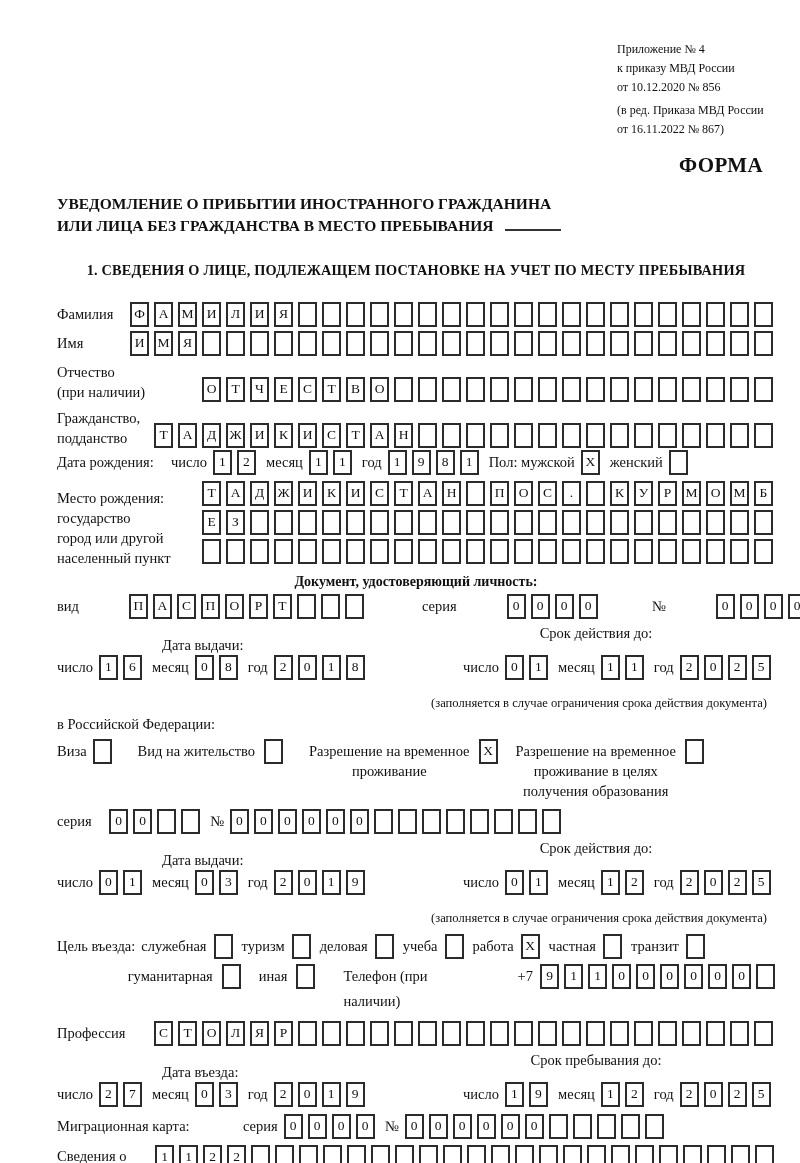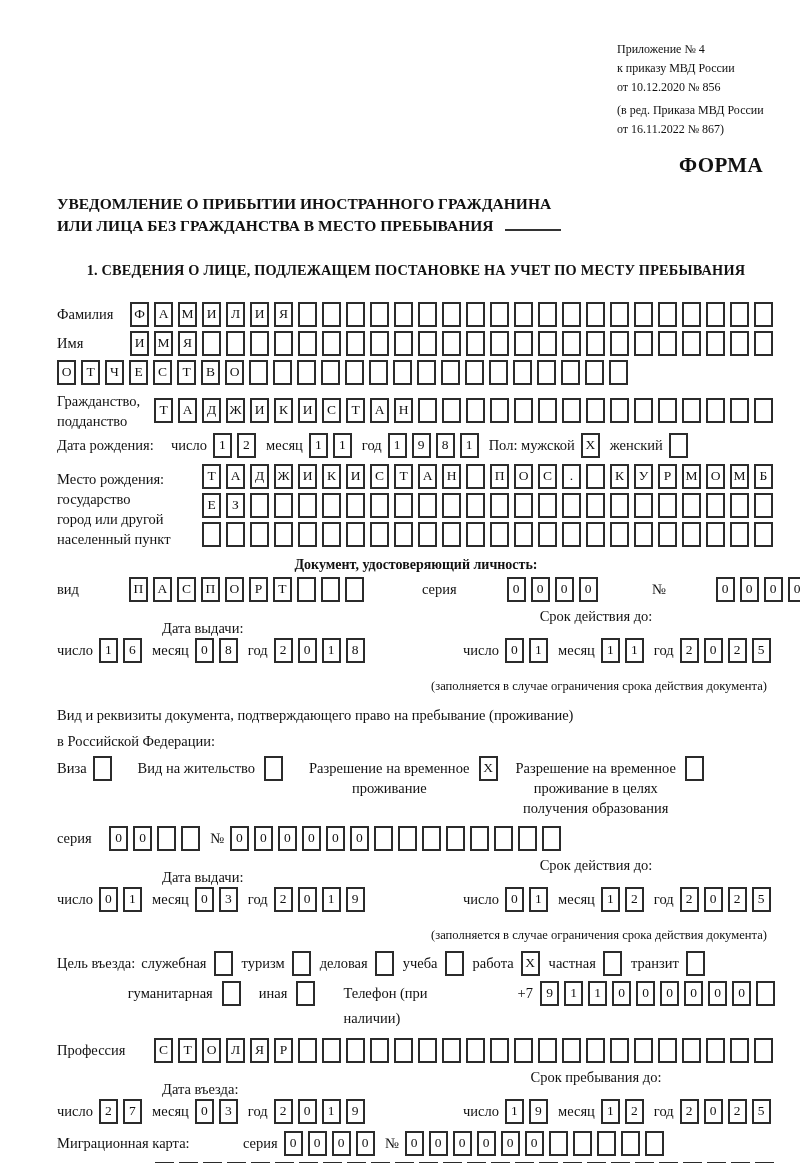--- a/index.html
+++ b/index.html
@@ -12,21 +12,21 @@
   }
   
   .appendix { margin-left:560px; font-size:12px; line-height:19px;font-family:Liberation Serif, serif; }
   .appendix-edit { margin-top:4px; }
   .forma { text-align:right; padding-right:12px; font-weight:bold; font-size:21px; margin-top:14px; letter-spacing:0.4px; }
   
   .title { text-align:left; font-weight:bold; font-size:15.5px; line-height:22px; margin-top:15px; }
   .blank-underline { display:inline-block; width:56px; height:13px; border-bottom:2px solid #333; margin-left:12px; }
   .section-heading { text-align:center; font-weight:bold; font-size:14.3px; margin-top:25px; letter-spacing:0.2px; }
   
-  .frow { display:flex; align-items:center; margin-top:4px; }
+  .frow { display:flex; align-items:flex-end; margin-top:4px; }
   .flabel { flex:none; line-height:25px; }
   .flabel.two { line-height:20px; padding-top:2px; }
   .w73 { width:73px; } .w97 { width:97px; } .w145 { width:145px; }
   .cells { display:inline-flex; gap:5px; flex:none; }
   .cell { flex:none; width:19px; height:25px; border:2px solid #2b2b2b; text-align:center; font-size:13.5px; line-height:20px; background:#fff; }
   .stack3 .cells { margin-bottom:4px; display:flex; }
   
   .dates-heads { display:flex; margin-top:6px; }
   .dh-left { flex:none; width:360px; padding-left:105px;margin-top:12px; }
   .dh-right { flex:1; text-align:center; }
@@ -143,20 +143,24 @@
         <span class="cell"></span>
         <span class="cell"></span>
         <span class="cell"></span>
         <span class="cell"></span>
         <span class="cell"></span>
         <span class="cell"></span>
       </span>
   </div>
 
   <div class="frow">
+    <span class="flabel two w145">
+      <span style="display:block;">Отчество</span>
+      <span style="display:block;">(при наличии)</span>
+    </span>
     <span class="cells">
         <span class="cell">О</span>
         <span class="cell">Т</span>
         <span class="cell">Ч</span>
         <span class="cell">Е</span>
         <span class="cell">С</span>
         <span class="cell">Т</span>
         <span class="cell">В</span>
         <span class="cell">О</span>
         <span class="cell"></span>
@@ -408,21 +412,20 @@
       <span class="cells">
           <span class="cell">2</span>
           <span class="cell">0</span>
           <span class="cell">2</span>
           <span class="cell">5</span>
         </span>
     </span>
   </div>
   <div class="note right">(заполняется в случае ограничения срока действия документа)</div>
 
-  <div class="intro">Вид и реквизиты документа, подтверждающего право на пребывание (проживание)</div>
   <div class="intro" style="margin-top:0;">в Российской Федерации:</div>
 
   <div class="permits">
     <span class="opt">
       <span class="opt-label">Виза</span>
       <span class="cells" style="margin-left:6px;">
           <span class="cell"></span>
         </span>
     </span>
     <span class="gap26"></span>

